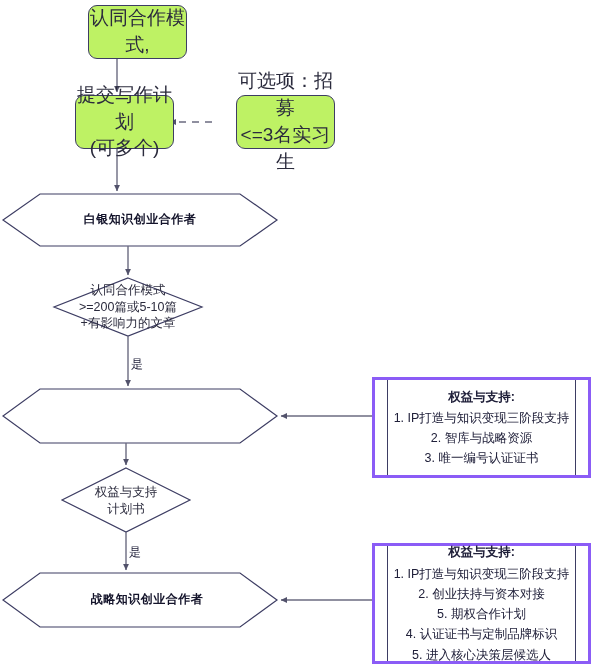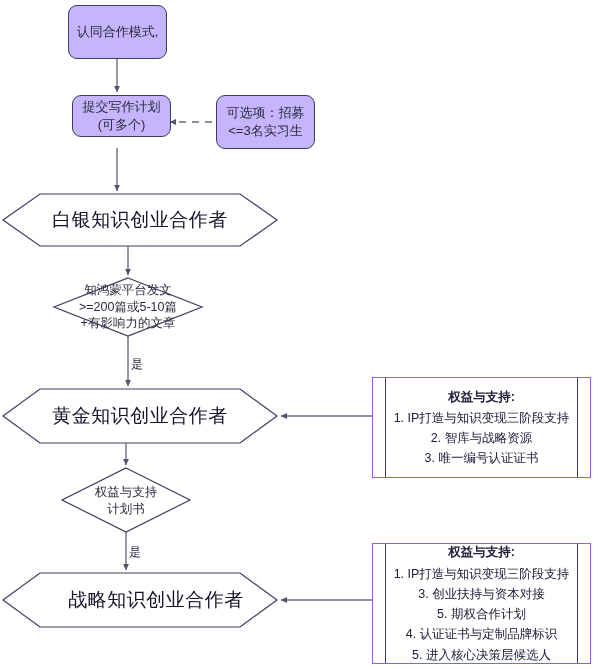--- a/index.html
+++ b/index.html
@@ -33,41 +33,42 @@
     box-sizing: border-box;
     display: flex;
     align-items: center;
     justify-content: center;
     text-align: center;
     line-height: 1.42;
   }
   .rbox {
     border: 1px solid #3d3d63;
     border-radius: 9px;
-    background: #c4b5fd;
-    font-size: 13px;
+    background: #bef264;
+    font-size: 19px;
     color: #2b2b3d;
+    margin-left: 20px;
   }
   .hex-label {
-    font-weight: normal;
-    font-size: 19px;
+    font-weight: bold;
+    font-size: 12px;
     letter-spacing: 0.5px;
     color: #14142b;
   }
   .dia-label {
     font-size: 12.5px;
     color: #2b2b3d;
     line-height: 1.34;
     white-space: nowrap;
   }
   .note {
     position: absolute;
     box-sizing: border-box;
     background: #ffffff;
-    border: 1px solid #8b5cf6;
+    border: 3px solid #8b5cf6;
     display: flex;
     flex-direction: column;
     align-items: center;
     justify-content: center;
     font-size: 12.5px;
     line-height: 1.62;
     color: #20203a;
   }
   .note::before,
   .note::after {
@@ -132,74 +133,71 @@
 
     <line x1="372" y1="600" x2="281" y2="600" stroke="#6b6b80" stroke-width="1.4" marker-end="url(#arrow)"></line>
   </svg>
 
   <div class="node rbox" style="left:68px; top:5px; width:99px; height:54px;">
     <div>
       <div>认同合作模式,</div>
     </div>
   </div>
 
-  <div class="node rbox" style="left:72px; top:95px; width:99px; height:42px;">
+  <div class="node rbox" style="left:55px; top:95px; width:99px; height:54px;">
     <div>
       <div>提交写作计划</div>
       <div>(可多个)</div>
     </div>
   </div>
 
   <div class="node rbox" style="left:216px; top:95px; width:99px; height:54px;">
     <div>
       <div>可选项：招募</div>
       <div>&lt;=3名实习生</div>
     </div>
   </div>
 
   <div class="node hex-label" style="left:3px; top:194px; width:274px; height:52px;">
     <span>白银知识创业合作者</span>
   </div>
 
   <div class="node dia-label" style="left:28px; top:281px; width:200px; height:52px;">
     <div>
-      <div>知鸿蒙平台发文</div>
+      <div>认同合作模式</div>
       <div>&gt;=200篇或5-10篇</div>
       <div>+有影响力的文章</div>
     </div>
   </div>
 
   <div class="edge-label" style="left:131px; top:358px;">是</div>
 
-  <div class="node hex-label" style="left:3px; top:389px; width:274px; height:54px;">
-    <span>黄金知识创业合作者</span>
-  </div>
 
   <div class="node dia-label" style="left:66px; top:483px; width:120px; height:36px;">
     <div>
       <div>权益与支持</div>
       <div>计划书</div>
     </div>
   </div>
 
   <div class="edge-label" style="left:129px; top:546px;">是</div>
 
-  <div class="node hex-label" style="left:19px; top:573px; width:274px; height:54px;">
+  <div class="node hex-label" style="left:10px; top:573px; width:274px; height:54px;">
     <span>战略知识创业合作者</span>
   </div>
 
   <div class="note" style="left:372px; top:377px; width:219px; height:101px;">
     <div class="note-title">权益与支持:</div>
     <div class="note-line">1. IP打造与知识变现三阶段支持</div>
     <div class="note-line">2. 智库与战略资源</div>
     <div class="note-line">3. 唯一编号认证证书</div>
   </div>
 
   <div class="note" style="left:372px; top:543px; width:219px; height:121px;">
     <div class="note-title">权益与支持:</div>
     <div class="note-line">1. IP打造与知识变现三阶段支持</div>
-    <div class="note-line">3. 创业扶持与资本对接</div>
+    <div class="note-line">2. 创业扶持与资本对接</div>
     <div class="note-line">5. 期权合作计划</div>
     <div class="note-line">4. 认证证书与定制品牌标识</div>
     <div class="note-line">5. 进入核心决策层候选人</div>
   </div>
 
 </div>
 
 </body></html>

